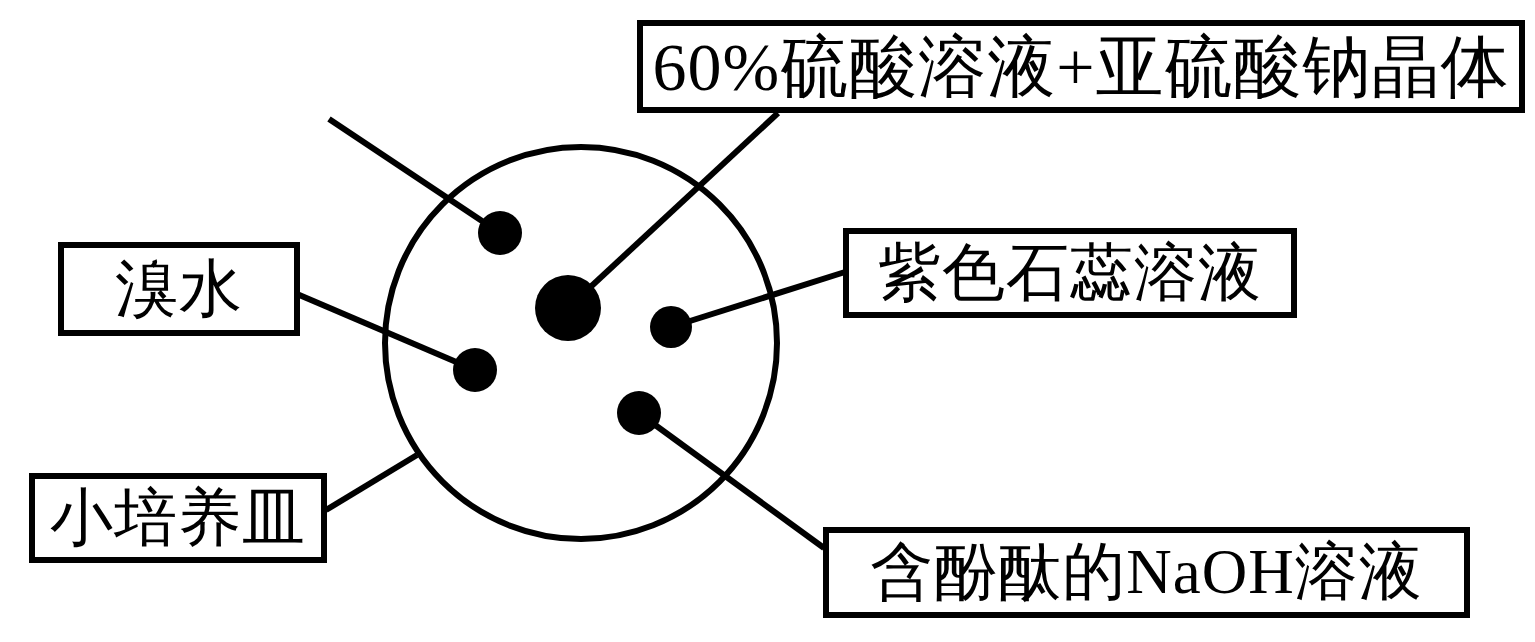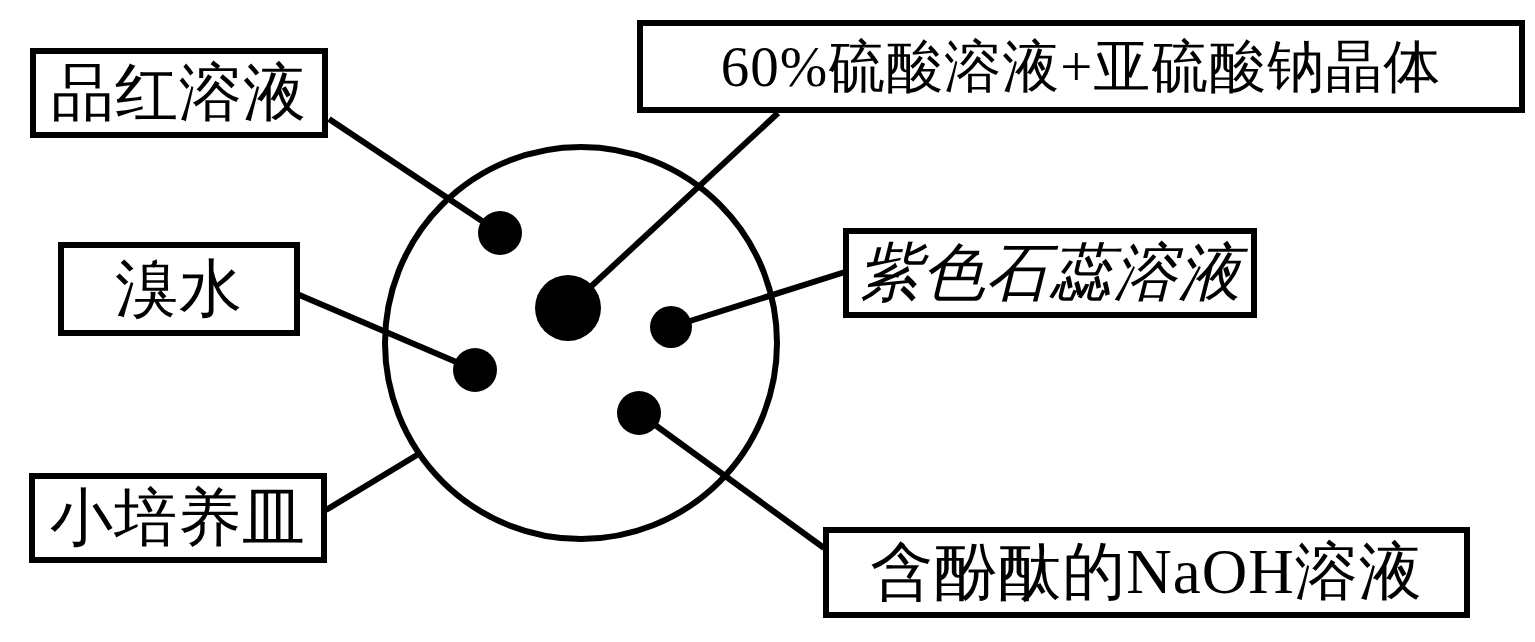--- a/index.html
+++ b/index.html
@@ -30,23 +30,23 @@
     display: flex;
     align-items: center;
     justify-content: center;
     white-space: nowrap;
     color: #000000;
     font-size: 63px;
     line-height: 1;
     letter-spacing: 1px;
   }
   #box-fuchsin  { left: 30px;  top: 48px;  width: 298px; height: 90px; }
-  #box-acid     { left: 637px; top: 20px;  width: 888px; height: 93px; font-size: 57px; }
+  #box-acid     { left: 637px; top: 20px;  width: 888px; height: 93px; font-size: 68px; }
   #box-bromine  { left: 58px;  top: 242px; width: 242px; height: 94px; align-items: center; }
-  #box-litmus   { left: 843px; top: 228px; width: 414px; height: 90px; font-style: italic; }
+  #box-litmus   { left: 843px; top: 228px; width: 454px; height: 90px; }
   #box-dish     { left: 29px;  top: 473px; width: 298px; height: 90px; }
   #box-naoh     { left: 823px; top: 527px; width: 647px; height: 91px; text-align: center; }
 </style>
 </head>
 <body>
 
 <div class="canvas">
 
   <svg class="artwork" viewBox="0 0 1535 642" xmlns="http://www.w3.org/2000/svg">
 
@@ -59,23 +59,20 @@
 
     <circle cx="581" cy="343" r="196" fill="#ffffff" fill-opacity="0" stroke="#000" stroke-width="6"></circle>
 
     <circle cx="500" cy="233" r="22" fill="#000"></circle>
     <circle cx="568" cy="308" r="33" fill="#000"></circle>
     <circle cx="671" cy="327" r="21" fill="#000"></circle>
     <circle cx="475" cy="370" r="22" fill="#000"></circle>
     <circle cx="639" cy="413" r="22" fill="#000"></circle>
   </svg>
 
-  <div class="label-box" id="box-fuchsin">
-    <span>品红溶液</span>
-  </div>
 
   <div class="label-box" id="box-acid">
     <span>60%硫酸溶液+亚硫酸钠晶体</span>
   </div>
 
   <div class="label-box" id="box-bromine">
     <span>溴水</span>
   </div>
 
   <div class="label-box" id="box-litmus">

